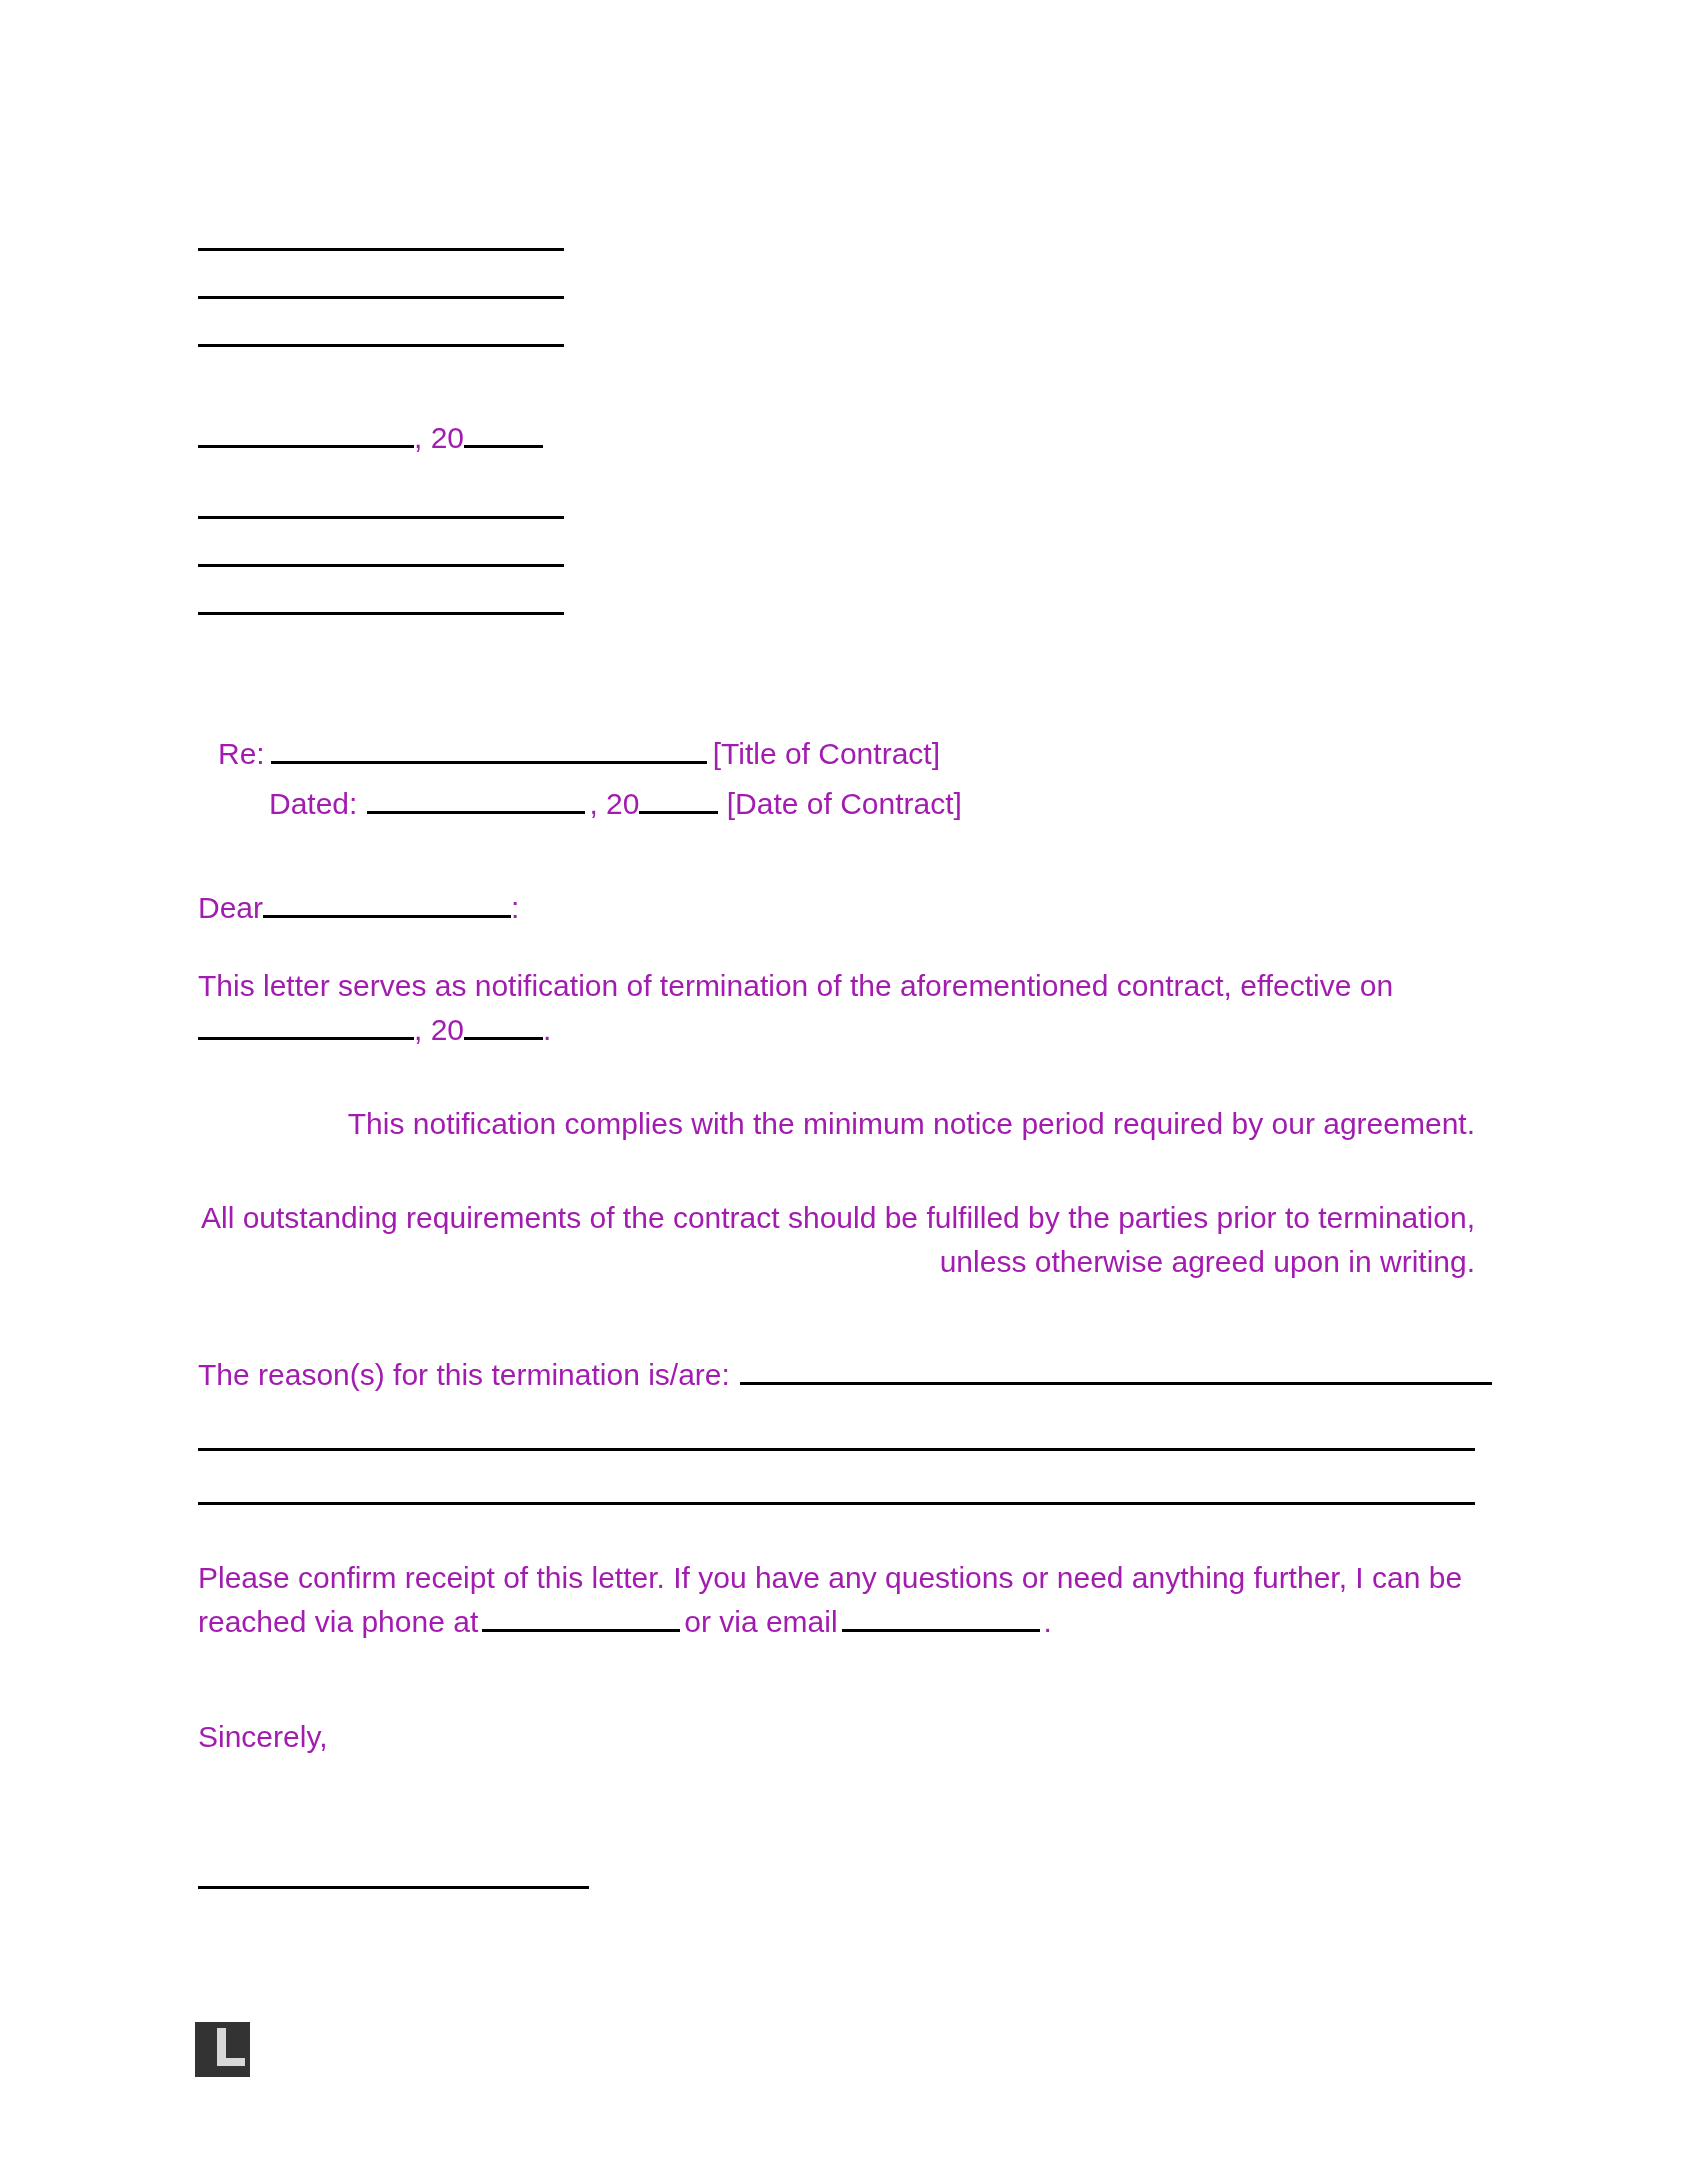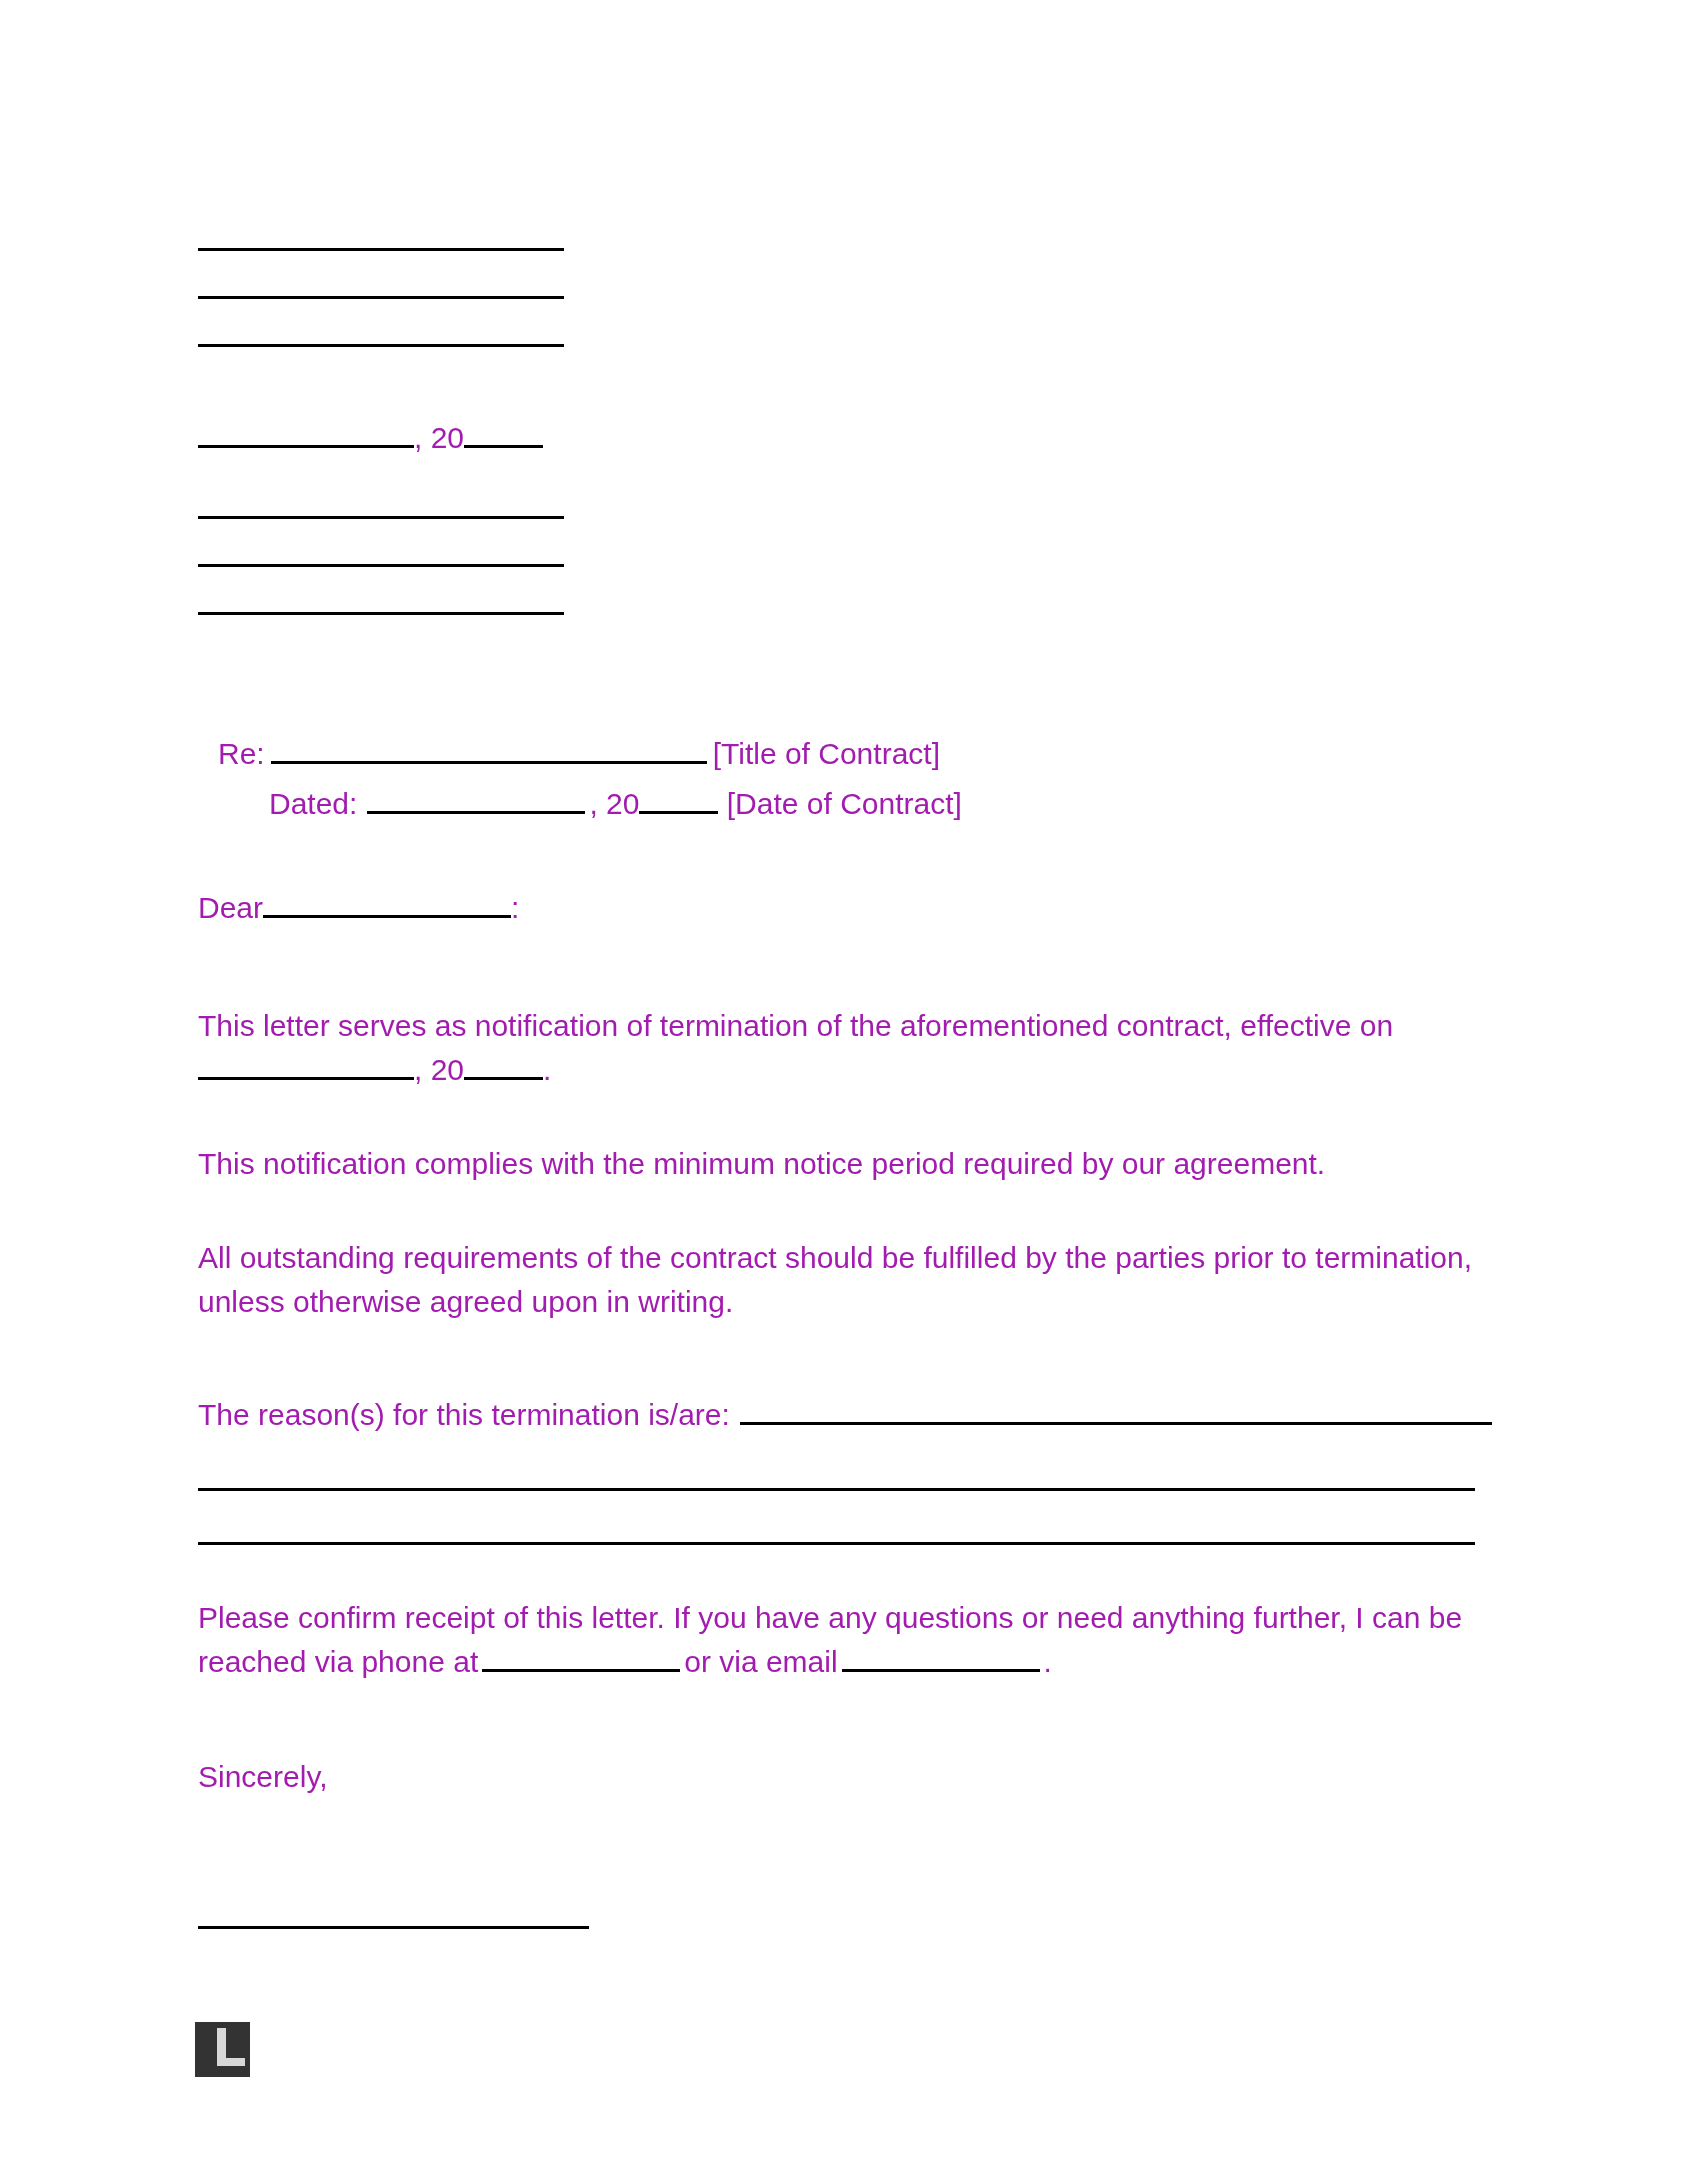--- a/index.html
+++ b/index.html
@@ -84,24 +84,24 @@
     font-size: 30px;
     line-height: 40px;
     white-space: nowrap;
   }
   .dear-rule { width: 248px; }
 
   
   .para {
     font-size: 30px;
     line-height: 44px;
-    margin-top: 76px;
+    margin-top: 36px;
     max-width: 1277px;
   }
-  .para.tight { margin-top: 50px; }
+  .para.tight { margin-top: 50px; text-align: right; }
   .para.loose { margin-top: 51px; }
   .eff-rule-1 { width: 216px; }
   .eff-rule-2 { width: 79px; }
   .phone-rule { width: 198px; margin: 0 4px; }
   .email-rule { width: 198px; margin: 0 4px; }
 
   
   .reason-head {
     font-size: 30px;
     line-height: 44px;

